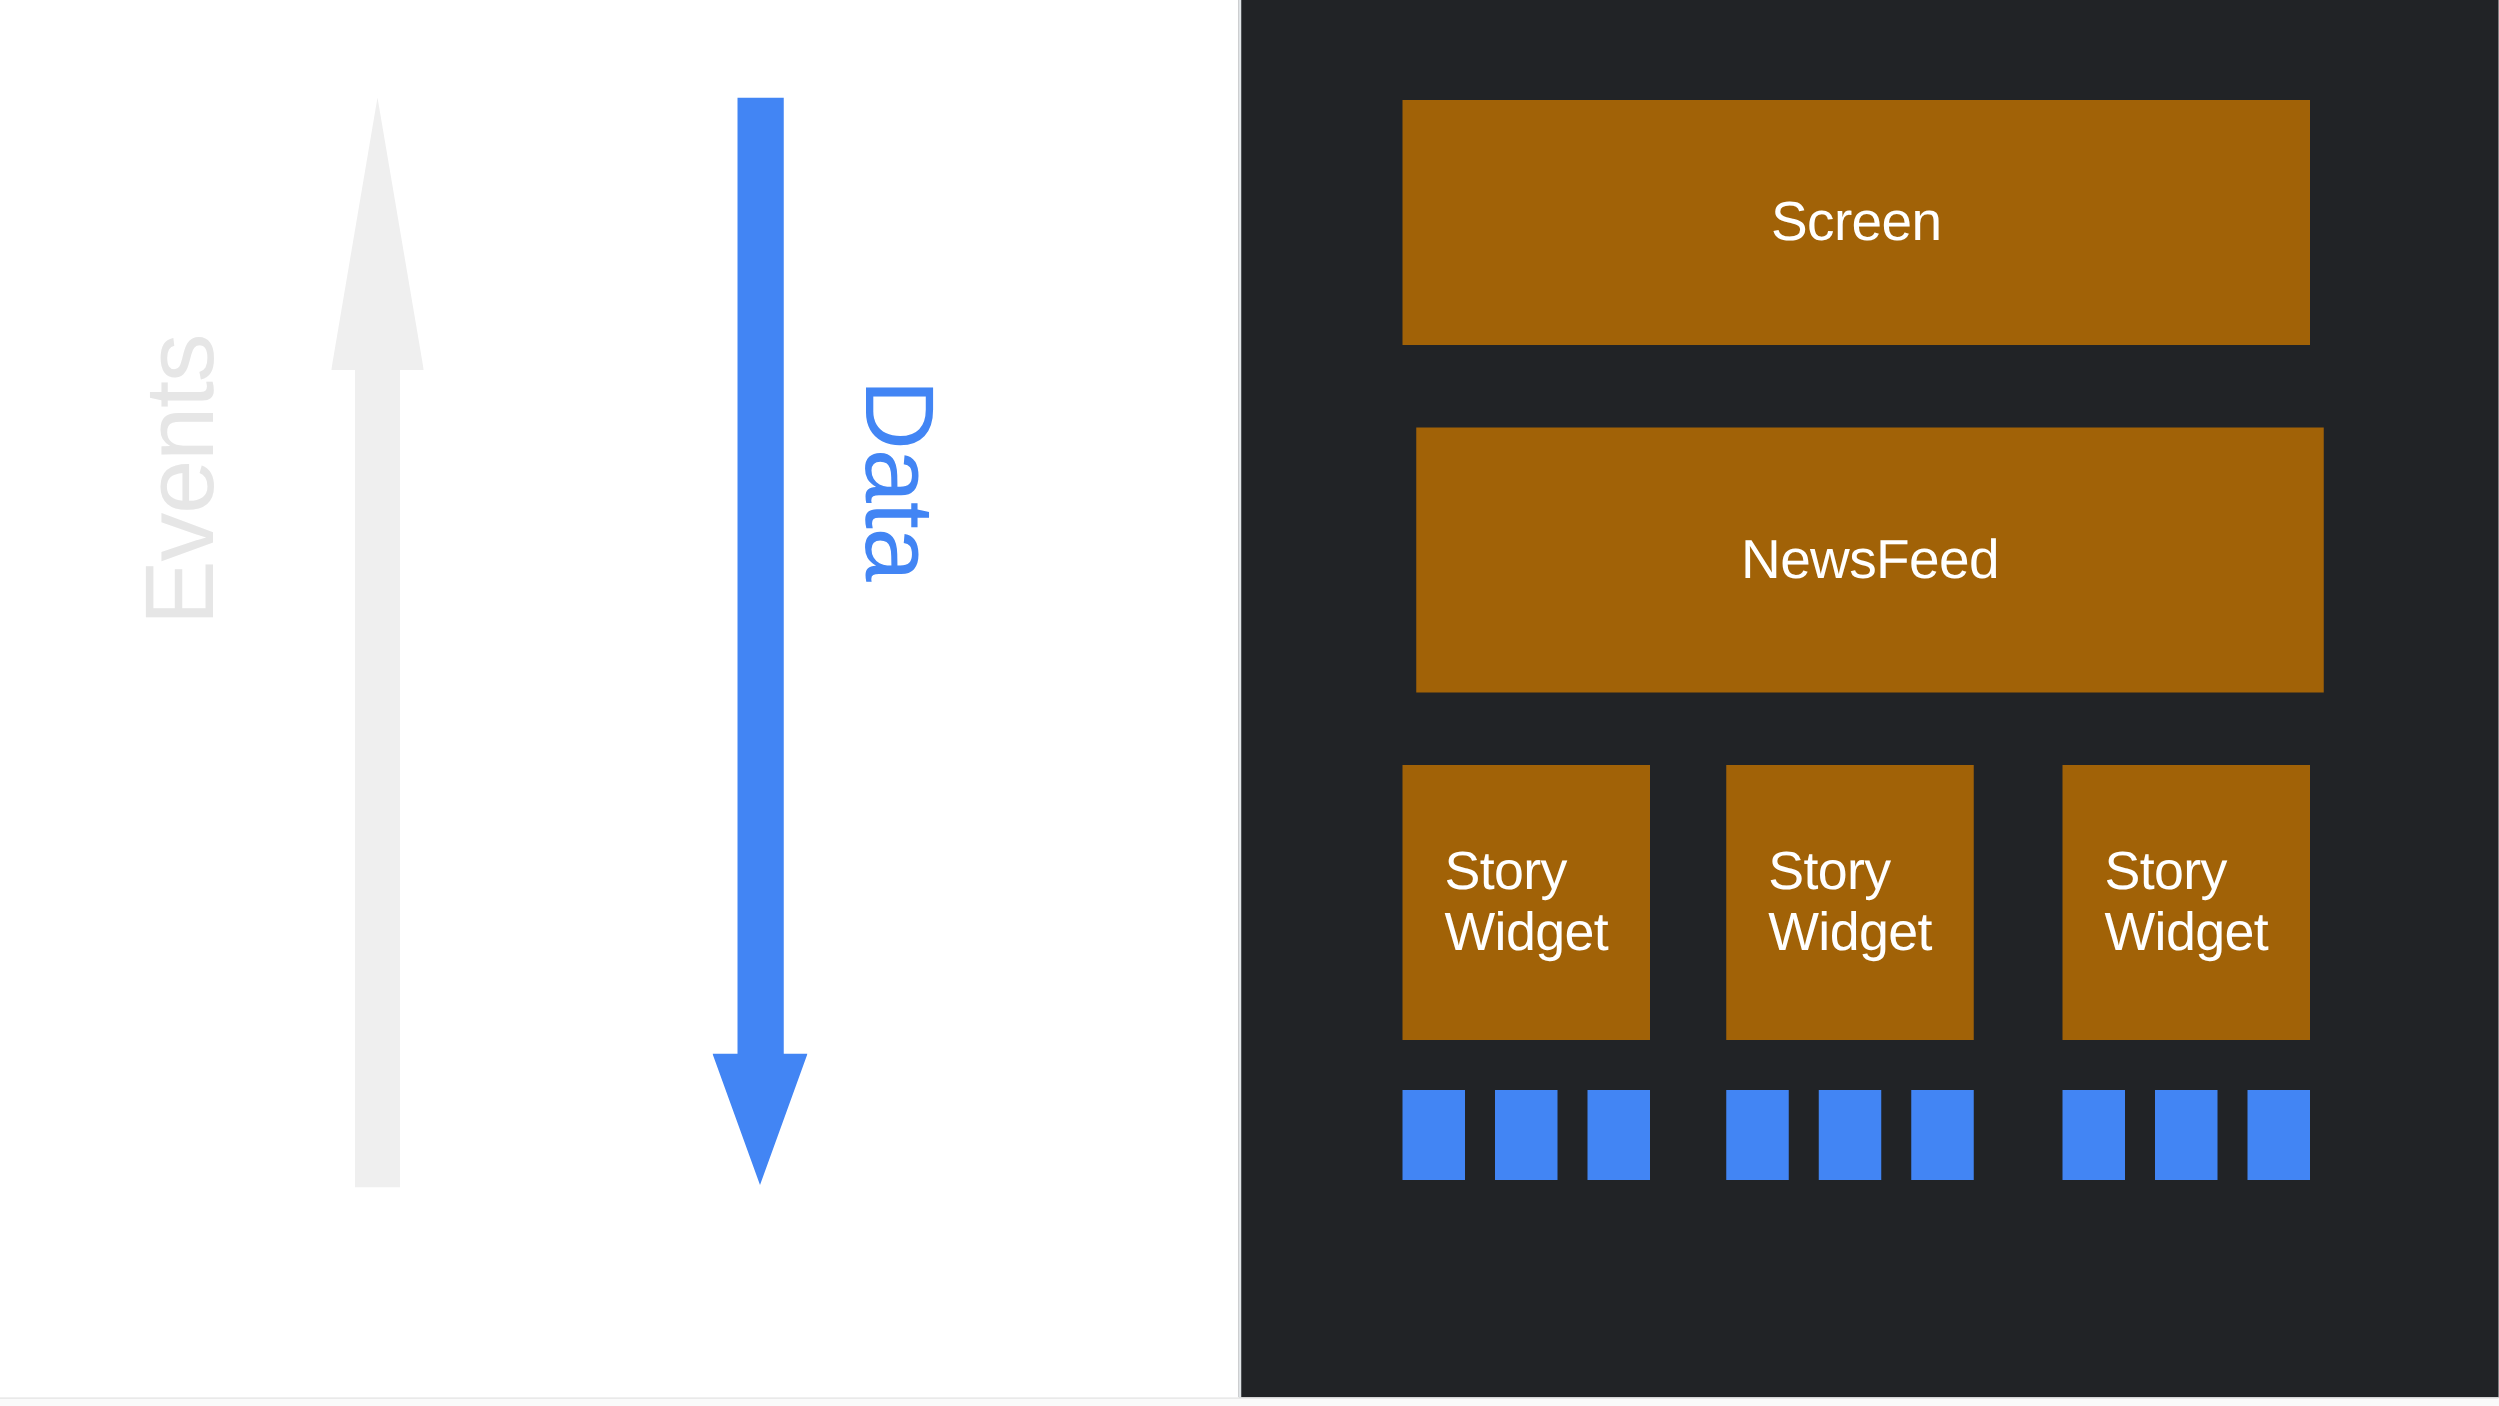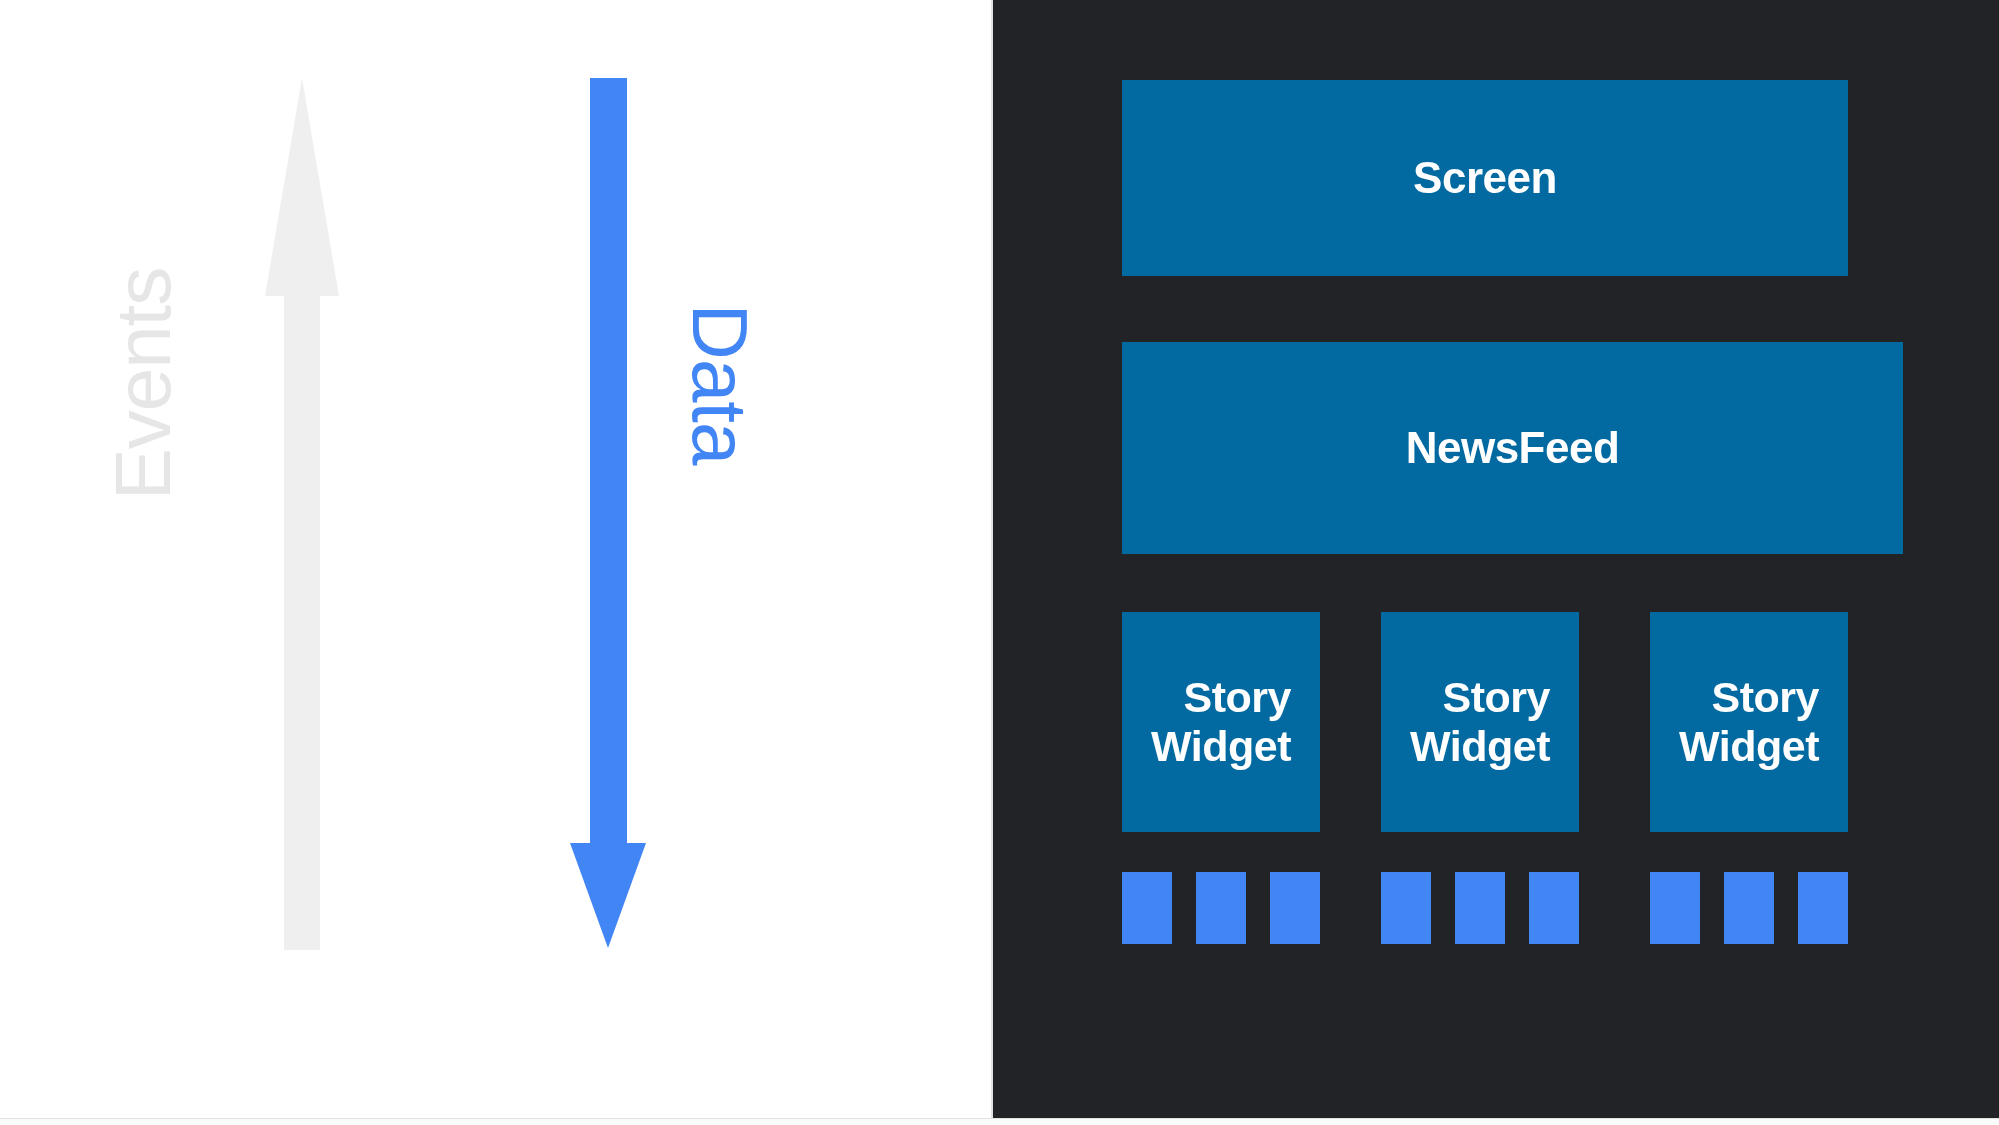--- a/index.html
+++ b/index.html
@@ -89,42 +89,42 @@
     left: 991px;
     top: 0;
     width: 1008px;
     height: 1118px;
     background: #212326;
     border-left: 2px solid #dfe3e6;
   }
 
   .node {
     position: absolute;
-    background: #0369a1;
+    background: #a16207;
     color: #ffffff;
     display: flex;
     align-items: center;
     justify-content: center;
-    text-align: right;
+    text-align: left;
     font-size: 44px;
-    font-weight: 700;
+    font-weight: 400;
     letter-spacing: -0.5px;
     line-height: 1.15;
   }
 
   .node-screen {
     left: 129px;
     top: 80px;
     width: 726px;
     height: 196px;
   }
   .node-newsfeed {
-    left: 129px;
+    left: 140px;
     top: 342px;
-    width: 781px;
+    width: 726px;
     height: 212px;
   }
 
   .node-story {
     top: 612px;
     width: 198px;
     height: 220px;
     font-size: 43px;
   }
   .story-0 { left: 129px; }

